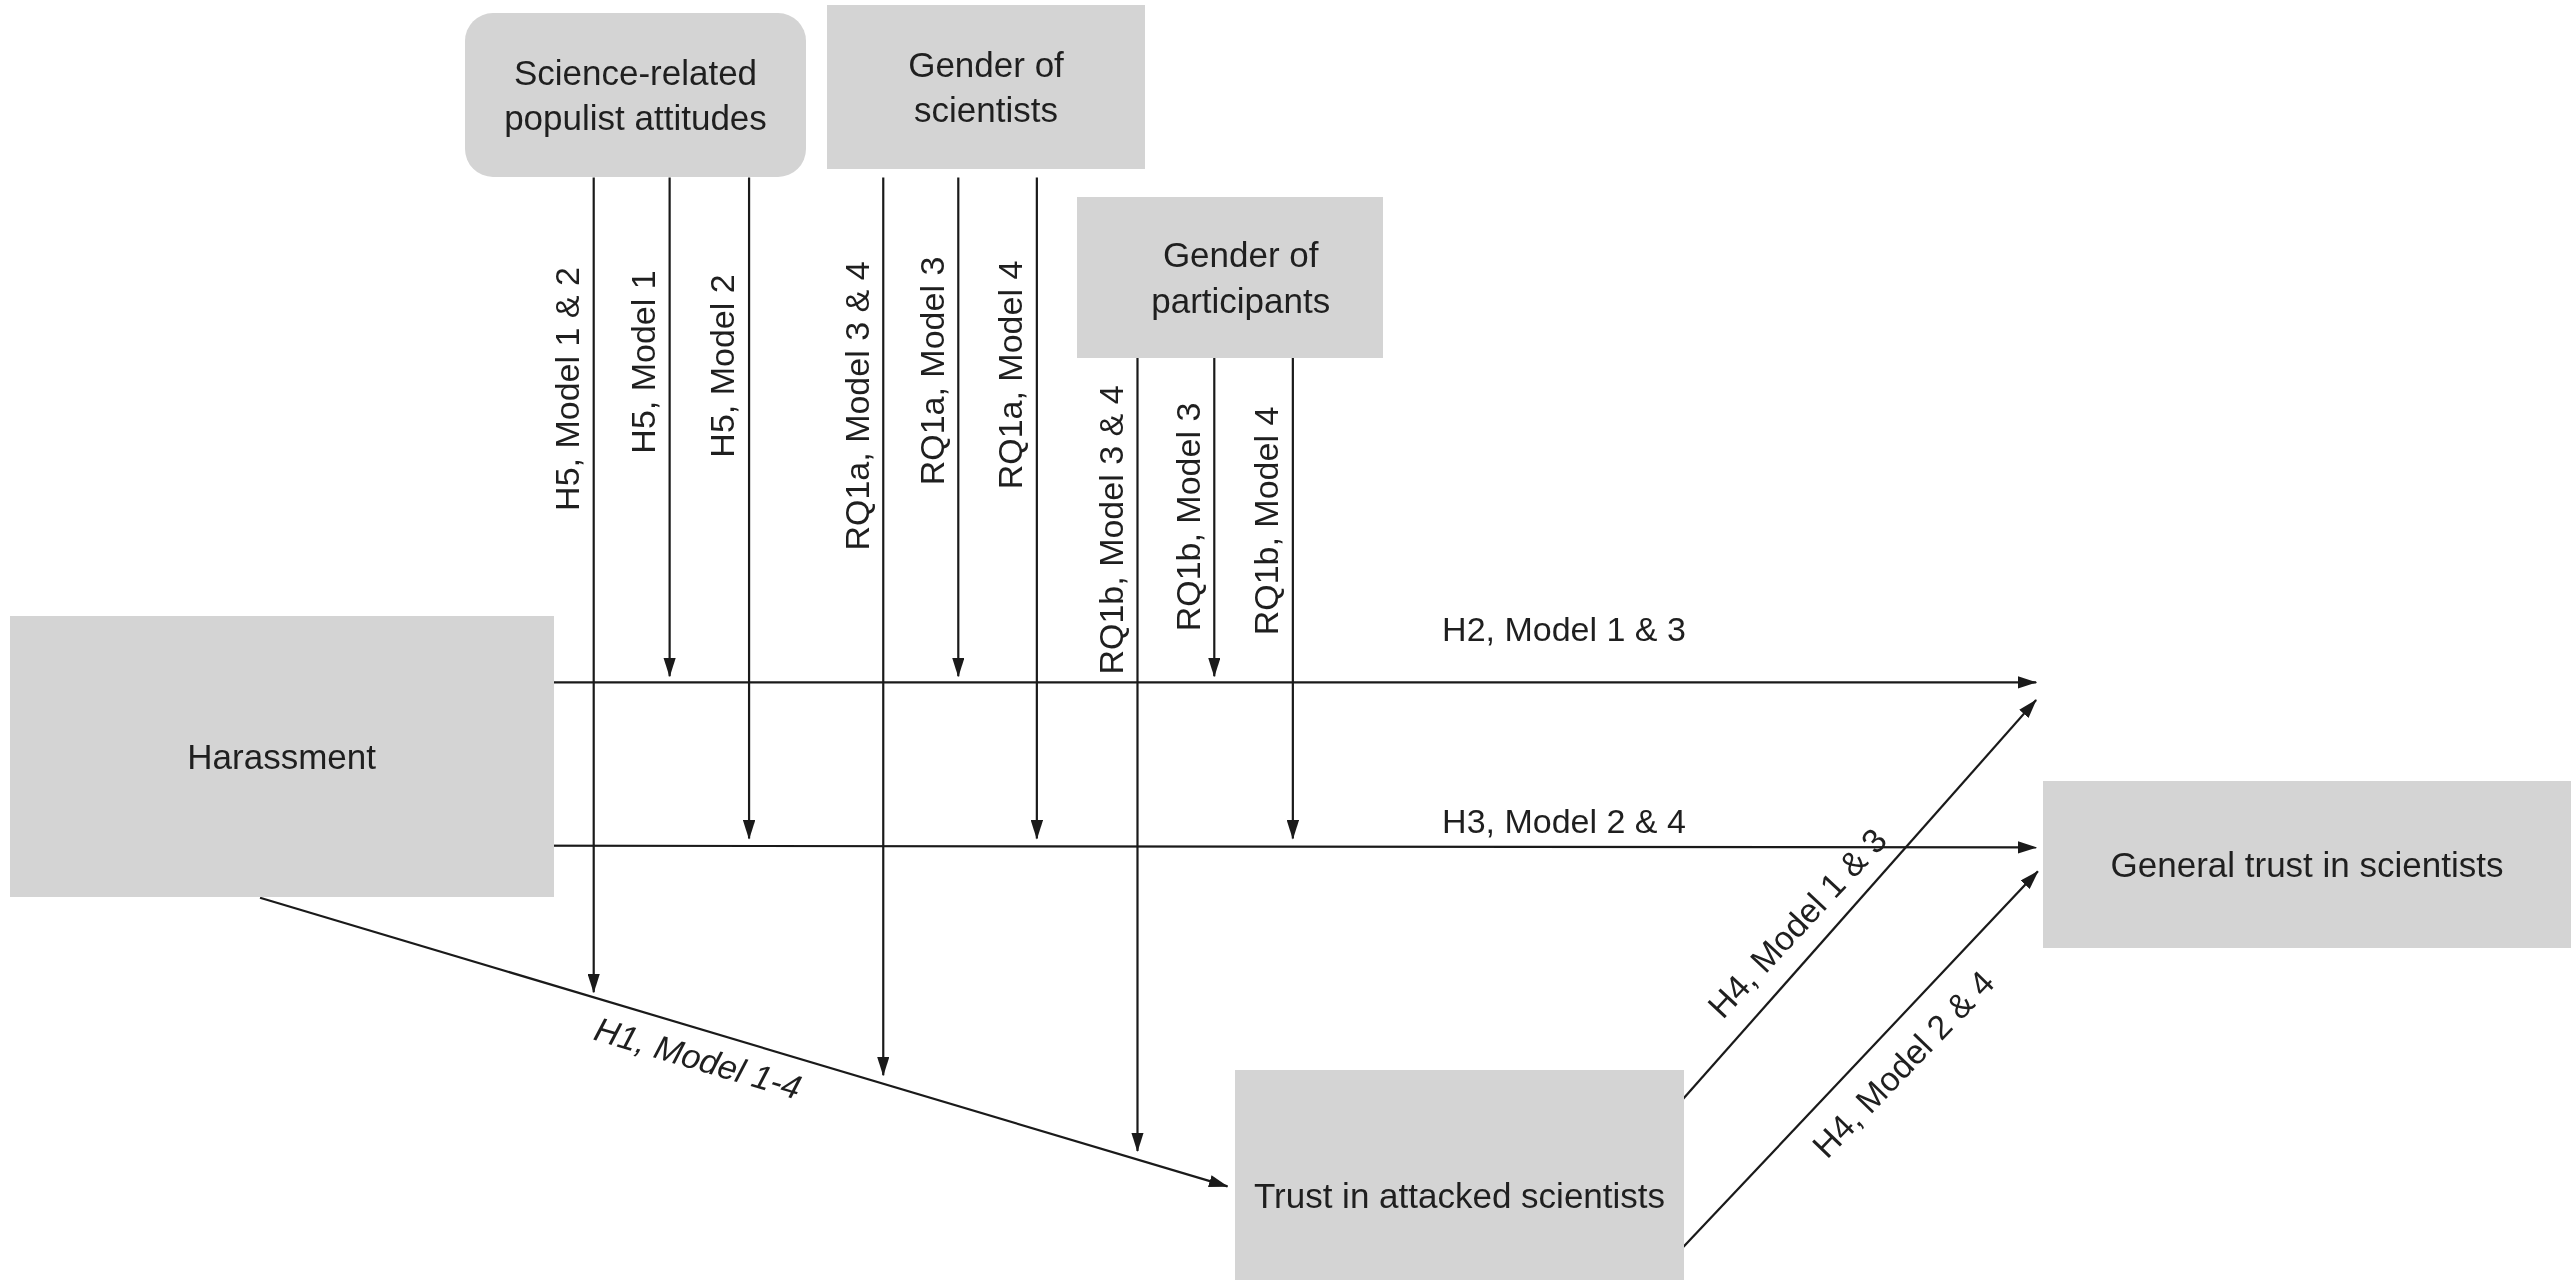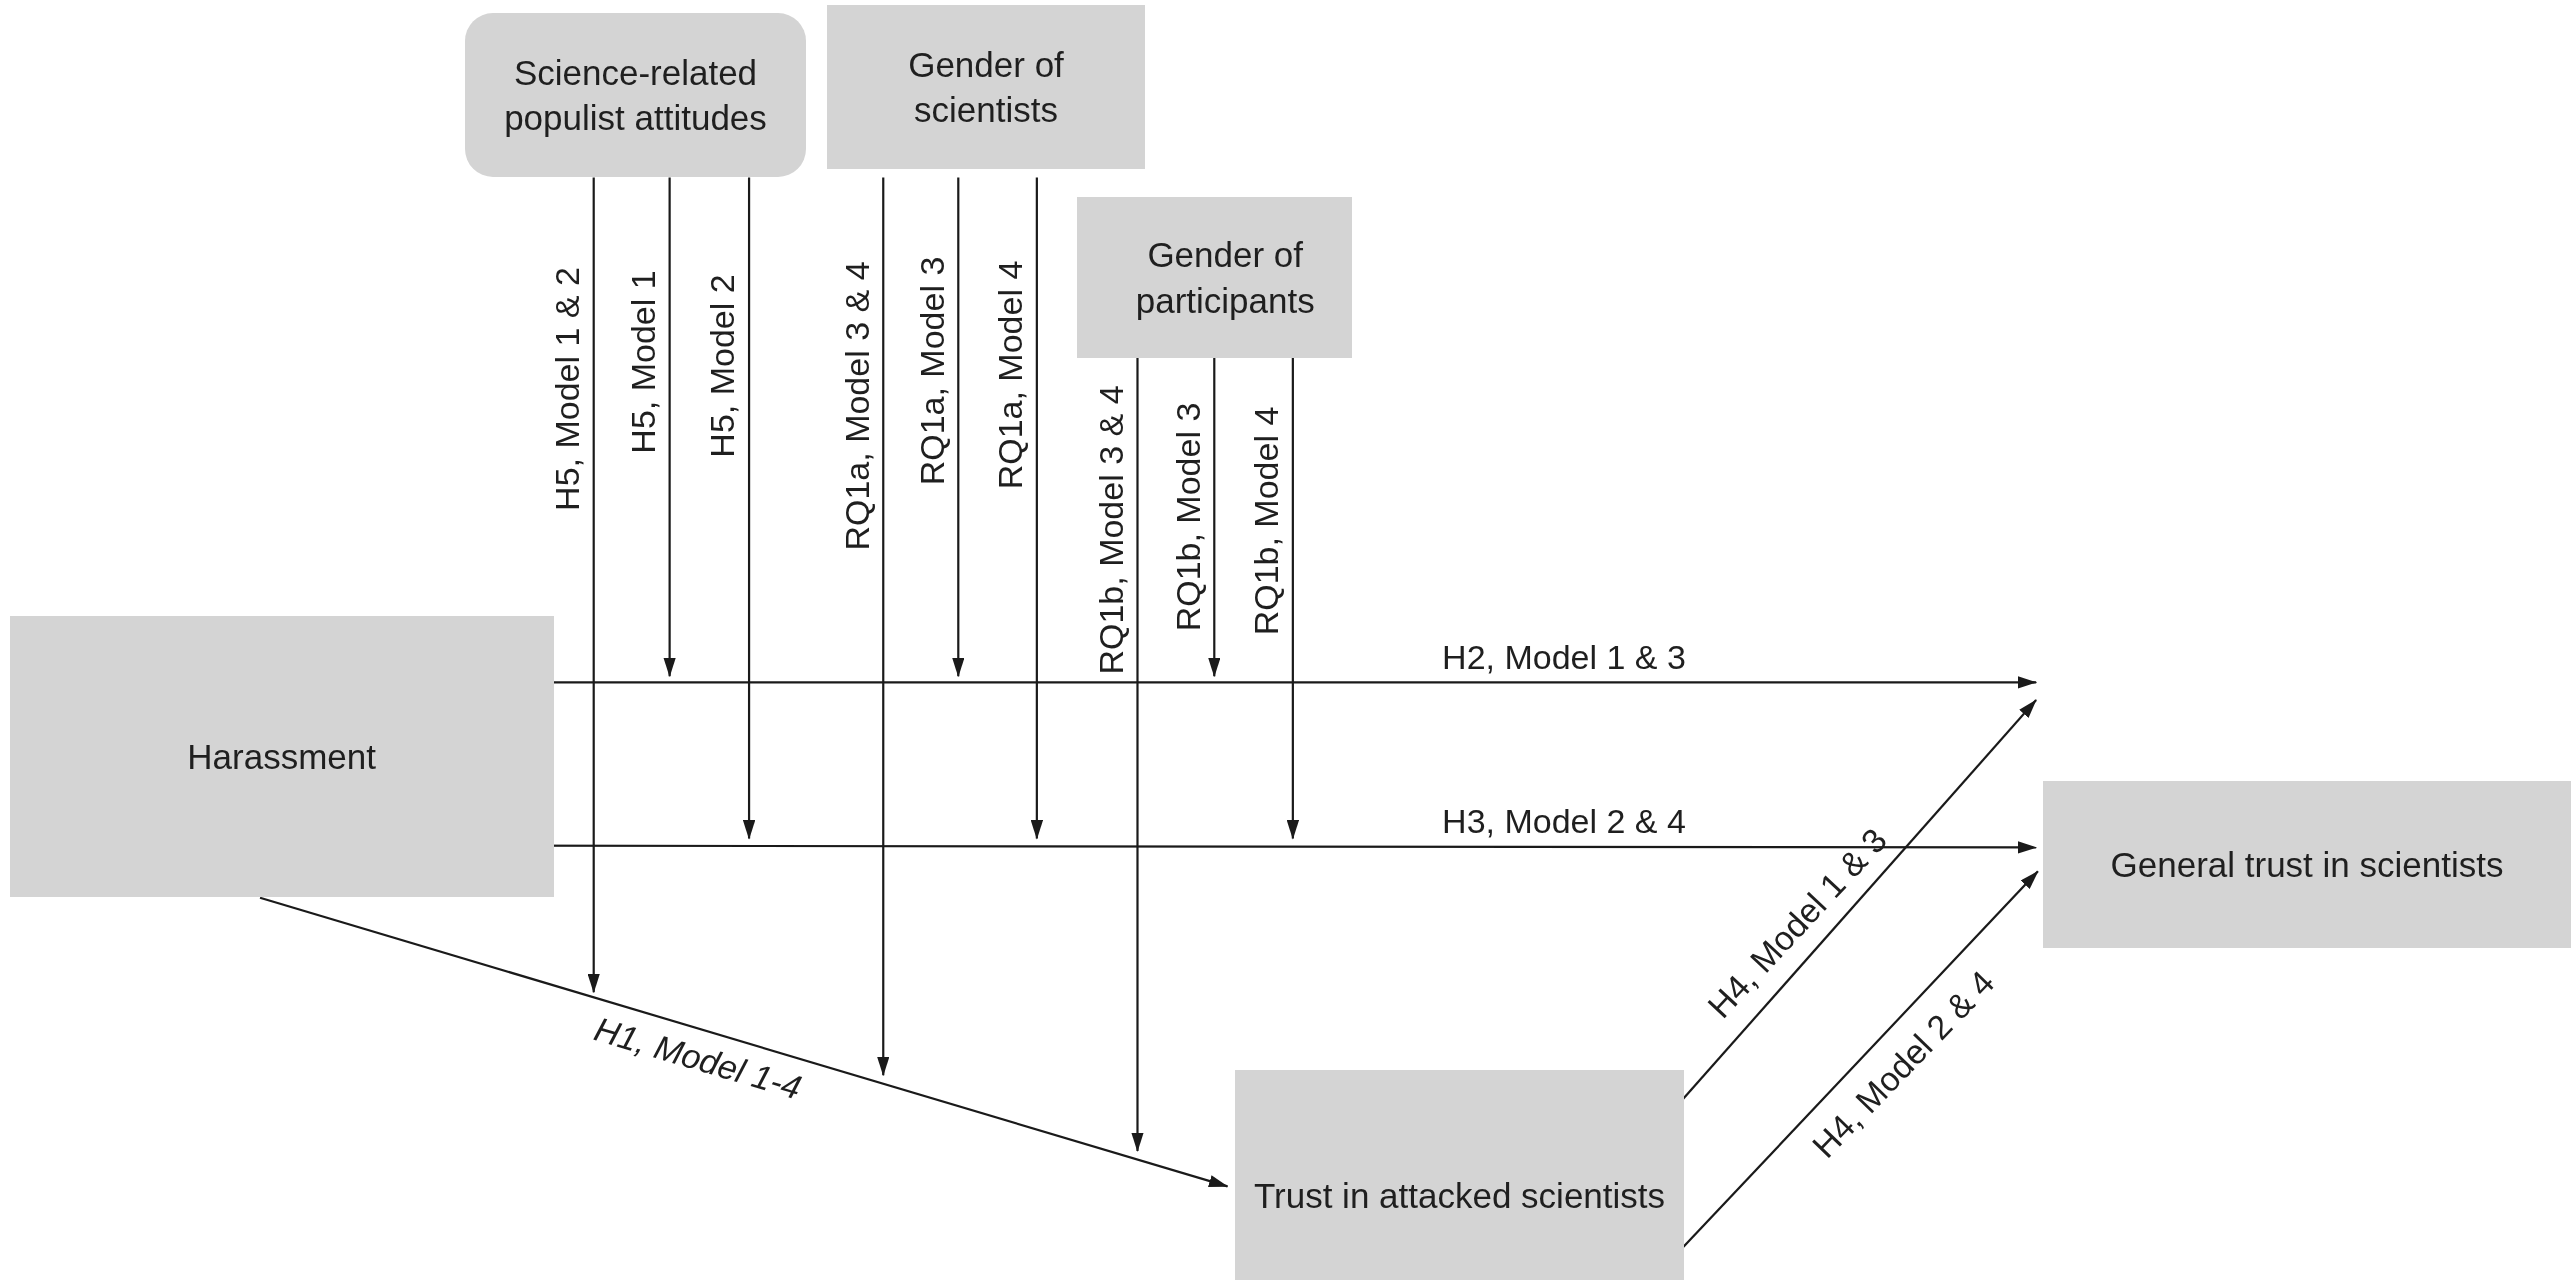--- a/index.html
+++ b/index.html
@@ -78,21 +78,21 @@
 
     <line x1="294" y1="1017" x2="1390" y2="1344" marker-end="url(#arr)"></line>
     <line x1="1906" y1="1245" x2="2306" y2="793" marker-end="url(#arr)"></line>
     <line x1="1906" y1="1413" x2="2308" y2="987" marker-end="url(#arr)"></line>
   </svg>
 
   <div class="node" style="left:465px;  top:13.2px;   width:341px; height:164px;border-radius:28px;">Science-related populist attitudes</div>
 
   <div class="node" style="left:827px;  top:5px;   width:318px; height:164px;">Gender of scientists</div>
 
-  <div class="node" style="left:1077px; top:197px;  width:275px; height:161px;padding-left:32px;">Gender of participants</div>
+  <div class="node" style="left:1077px; top:197px;  width:306px; height:161px;padding-left:32px;">Gender of participants</div>
 
   <div class="node" style="left:9.7px;   top:616px;  width:544px; height:281px;">Harassment</div>
 
 
   <div class="node" style="left:2043px; top:769px;  width:528px; height:167px;margin-top:12px;">General trust in scientists</div>
 
   <div class="node" style="left:1235px; top:1070px; width:449px; height:252px;">Trust in attacked scientists</div>
 
   <div class="elabel" style="left:567px;  top:389px; --rot:-90deg;">H5, Model 1 &amp; 2</div>
 
@@ -105,21 +105,21 @@
   <div class="elabel" style="left:932px; top:371px; --rot:-90deg;">RQ1a, Model 3</div>
 
   <div class="elabel" style="left:1010px; top:375px; --rot:-90deg;">RQ1a, Model 4</div>
 
   <div class="elabel" style="left:1111px; top:530px; --rot:-90deg;">RQ1b, Model 3 &amp; 4</div>
 
   <div class="elabel" style="left:1188px; top:517px; --rot:-90deg;">RQ1b, Model 3</div>
 
   <div class="elabel" style="left:1266px; top:521px; --rot:-90deg;">RQ1b, Model 4</div>
 
-  <div class="elabel" style="left:1564px; top:657px;">H2, Model 1 &amp; 3</div>
+  <div class="elabel" style="left:1564px; top:629px;">H2, Model 1 &amp; 3</div>
 
   <div class="elabel" style="left:1564px; top:821px;">H3, Model 2 &amp; 4</div>
 
   <div class="elabel italic" style="left:698px; top:1058px; --rot:16.5deg;">H1, Model 1-4</div>
 
   <div class="elabel" style="left:1797px; top:923px; --rot:-47deg;">H4, Model 1 &amp; 3</div>
 
   <div class="elabel" style="left:1903px; top:1064px; --rot:-46deg;">H4, Model 2 &amp; 4</div>
 
 </div>

